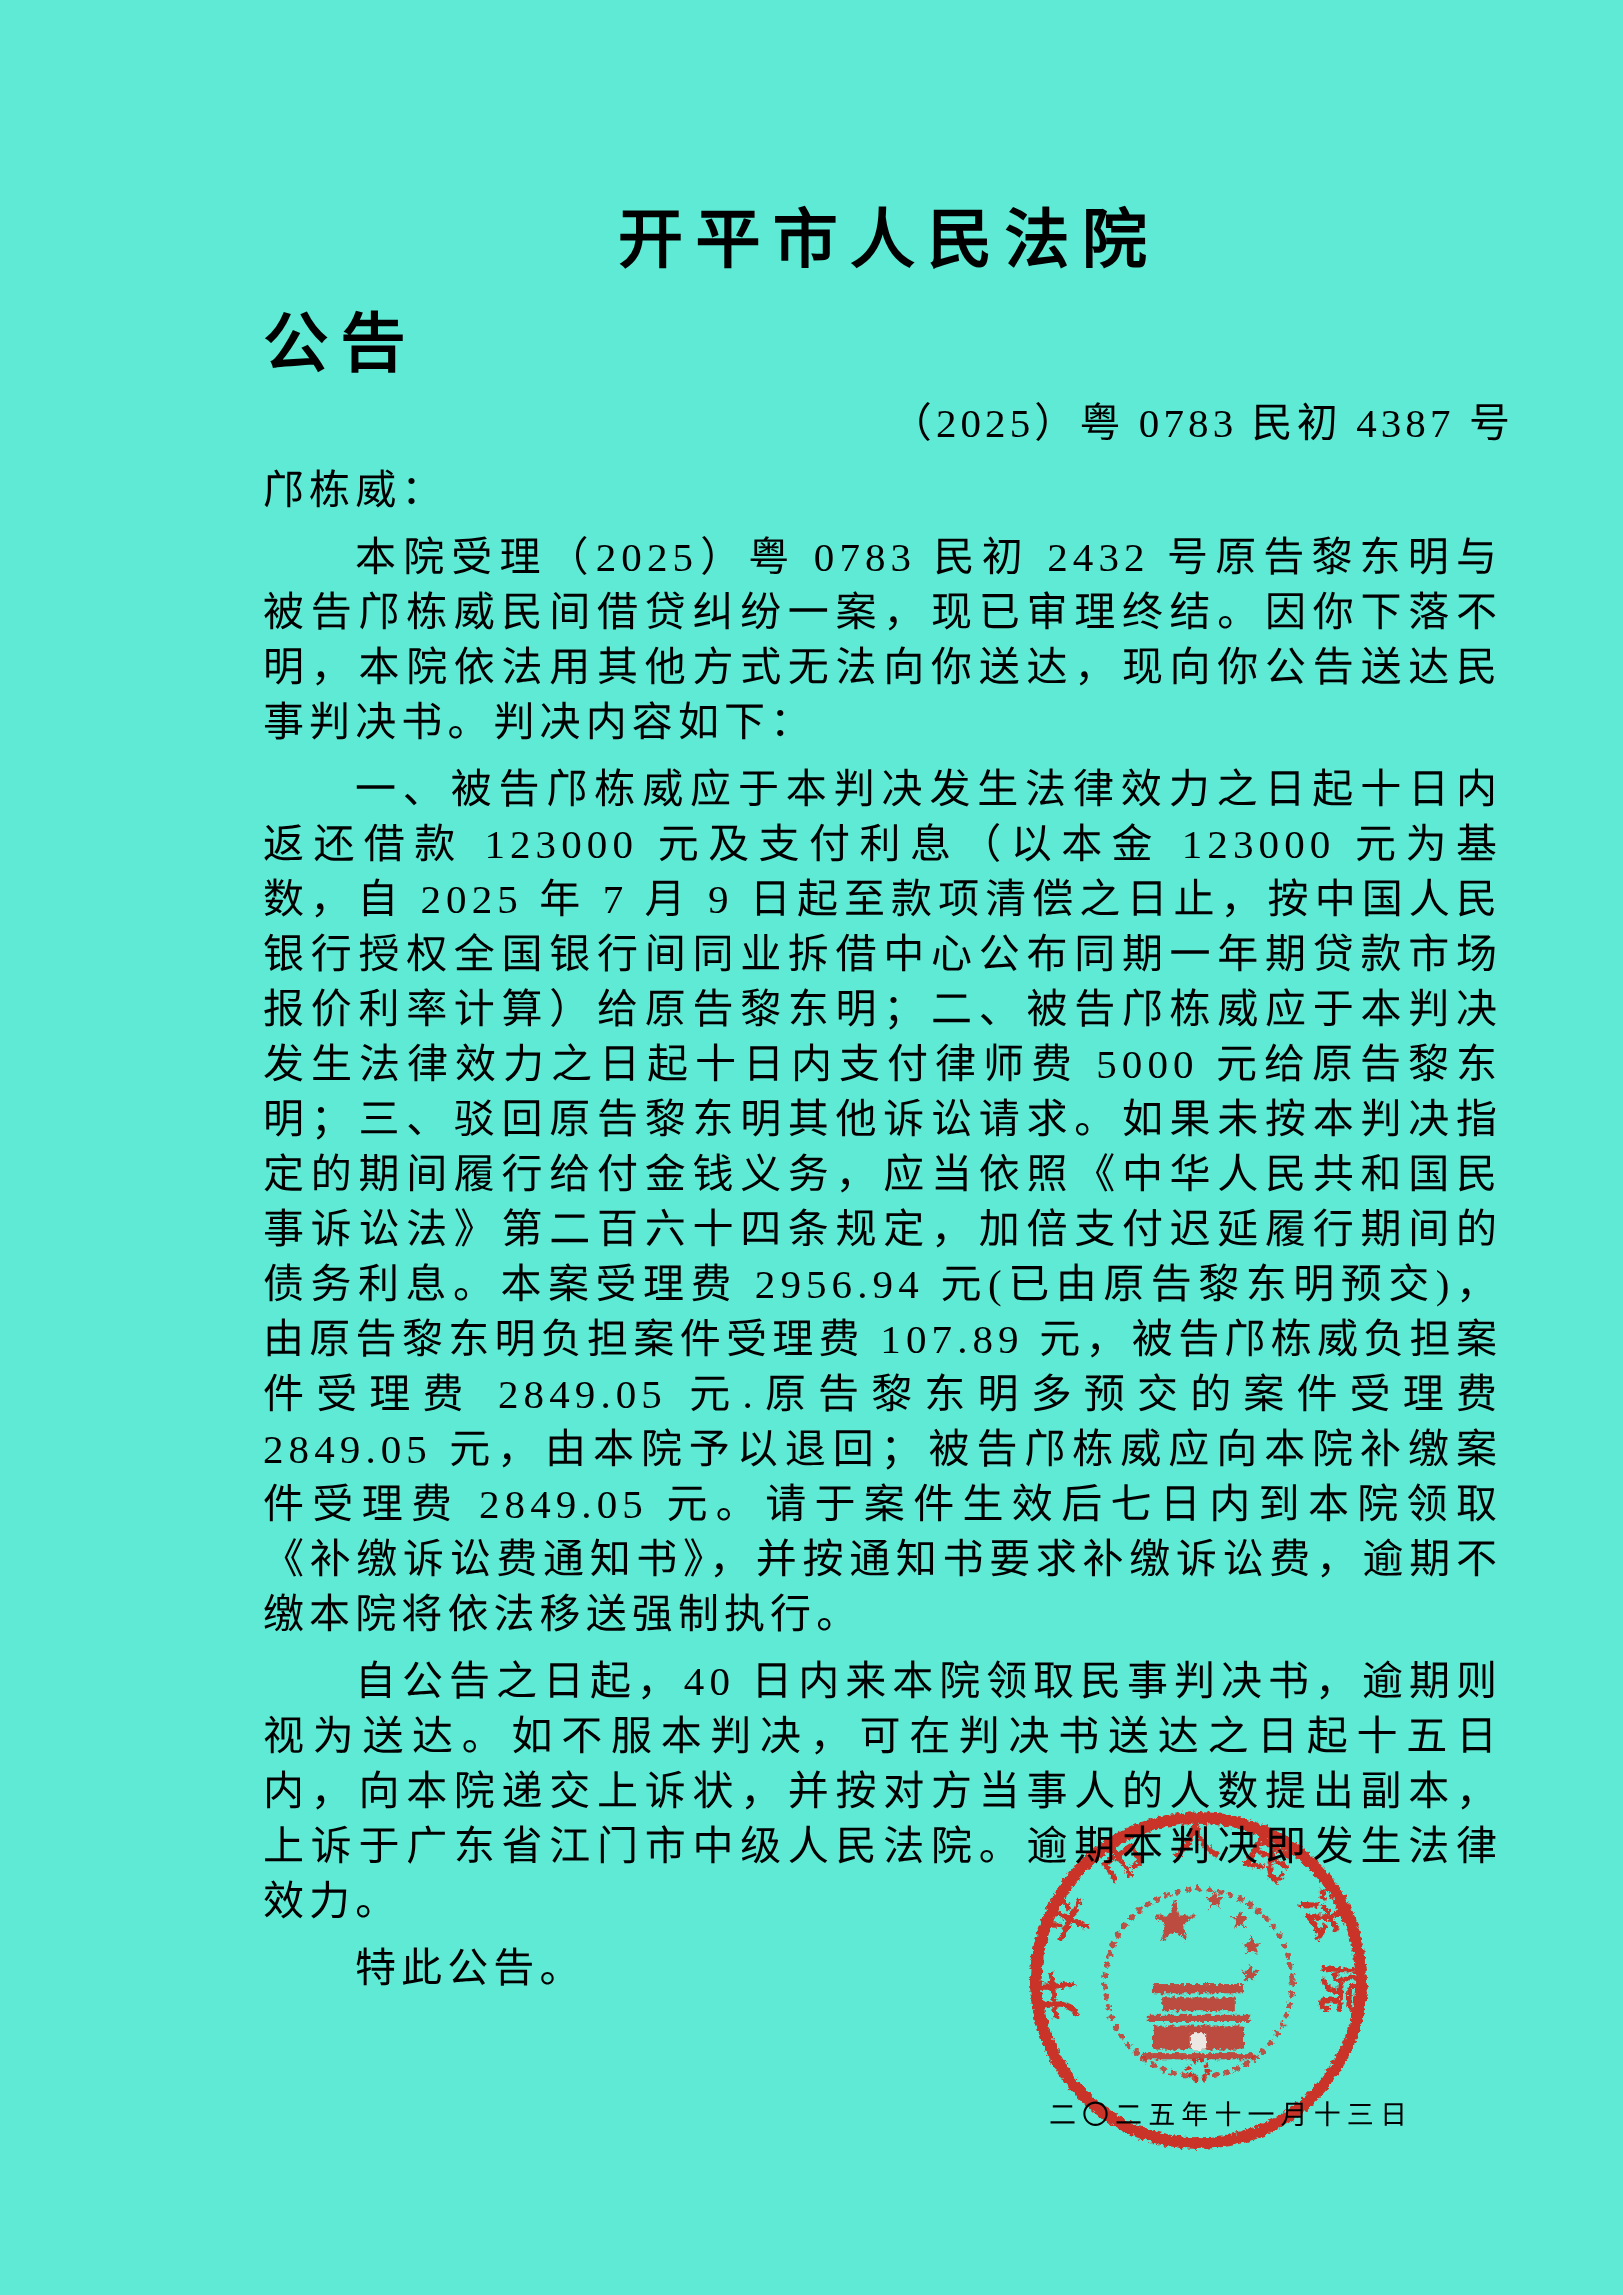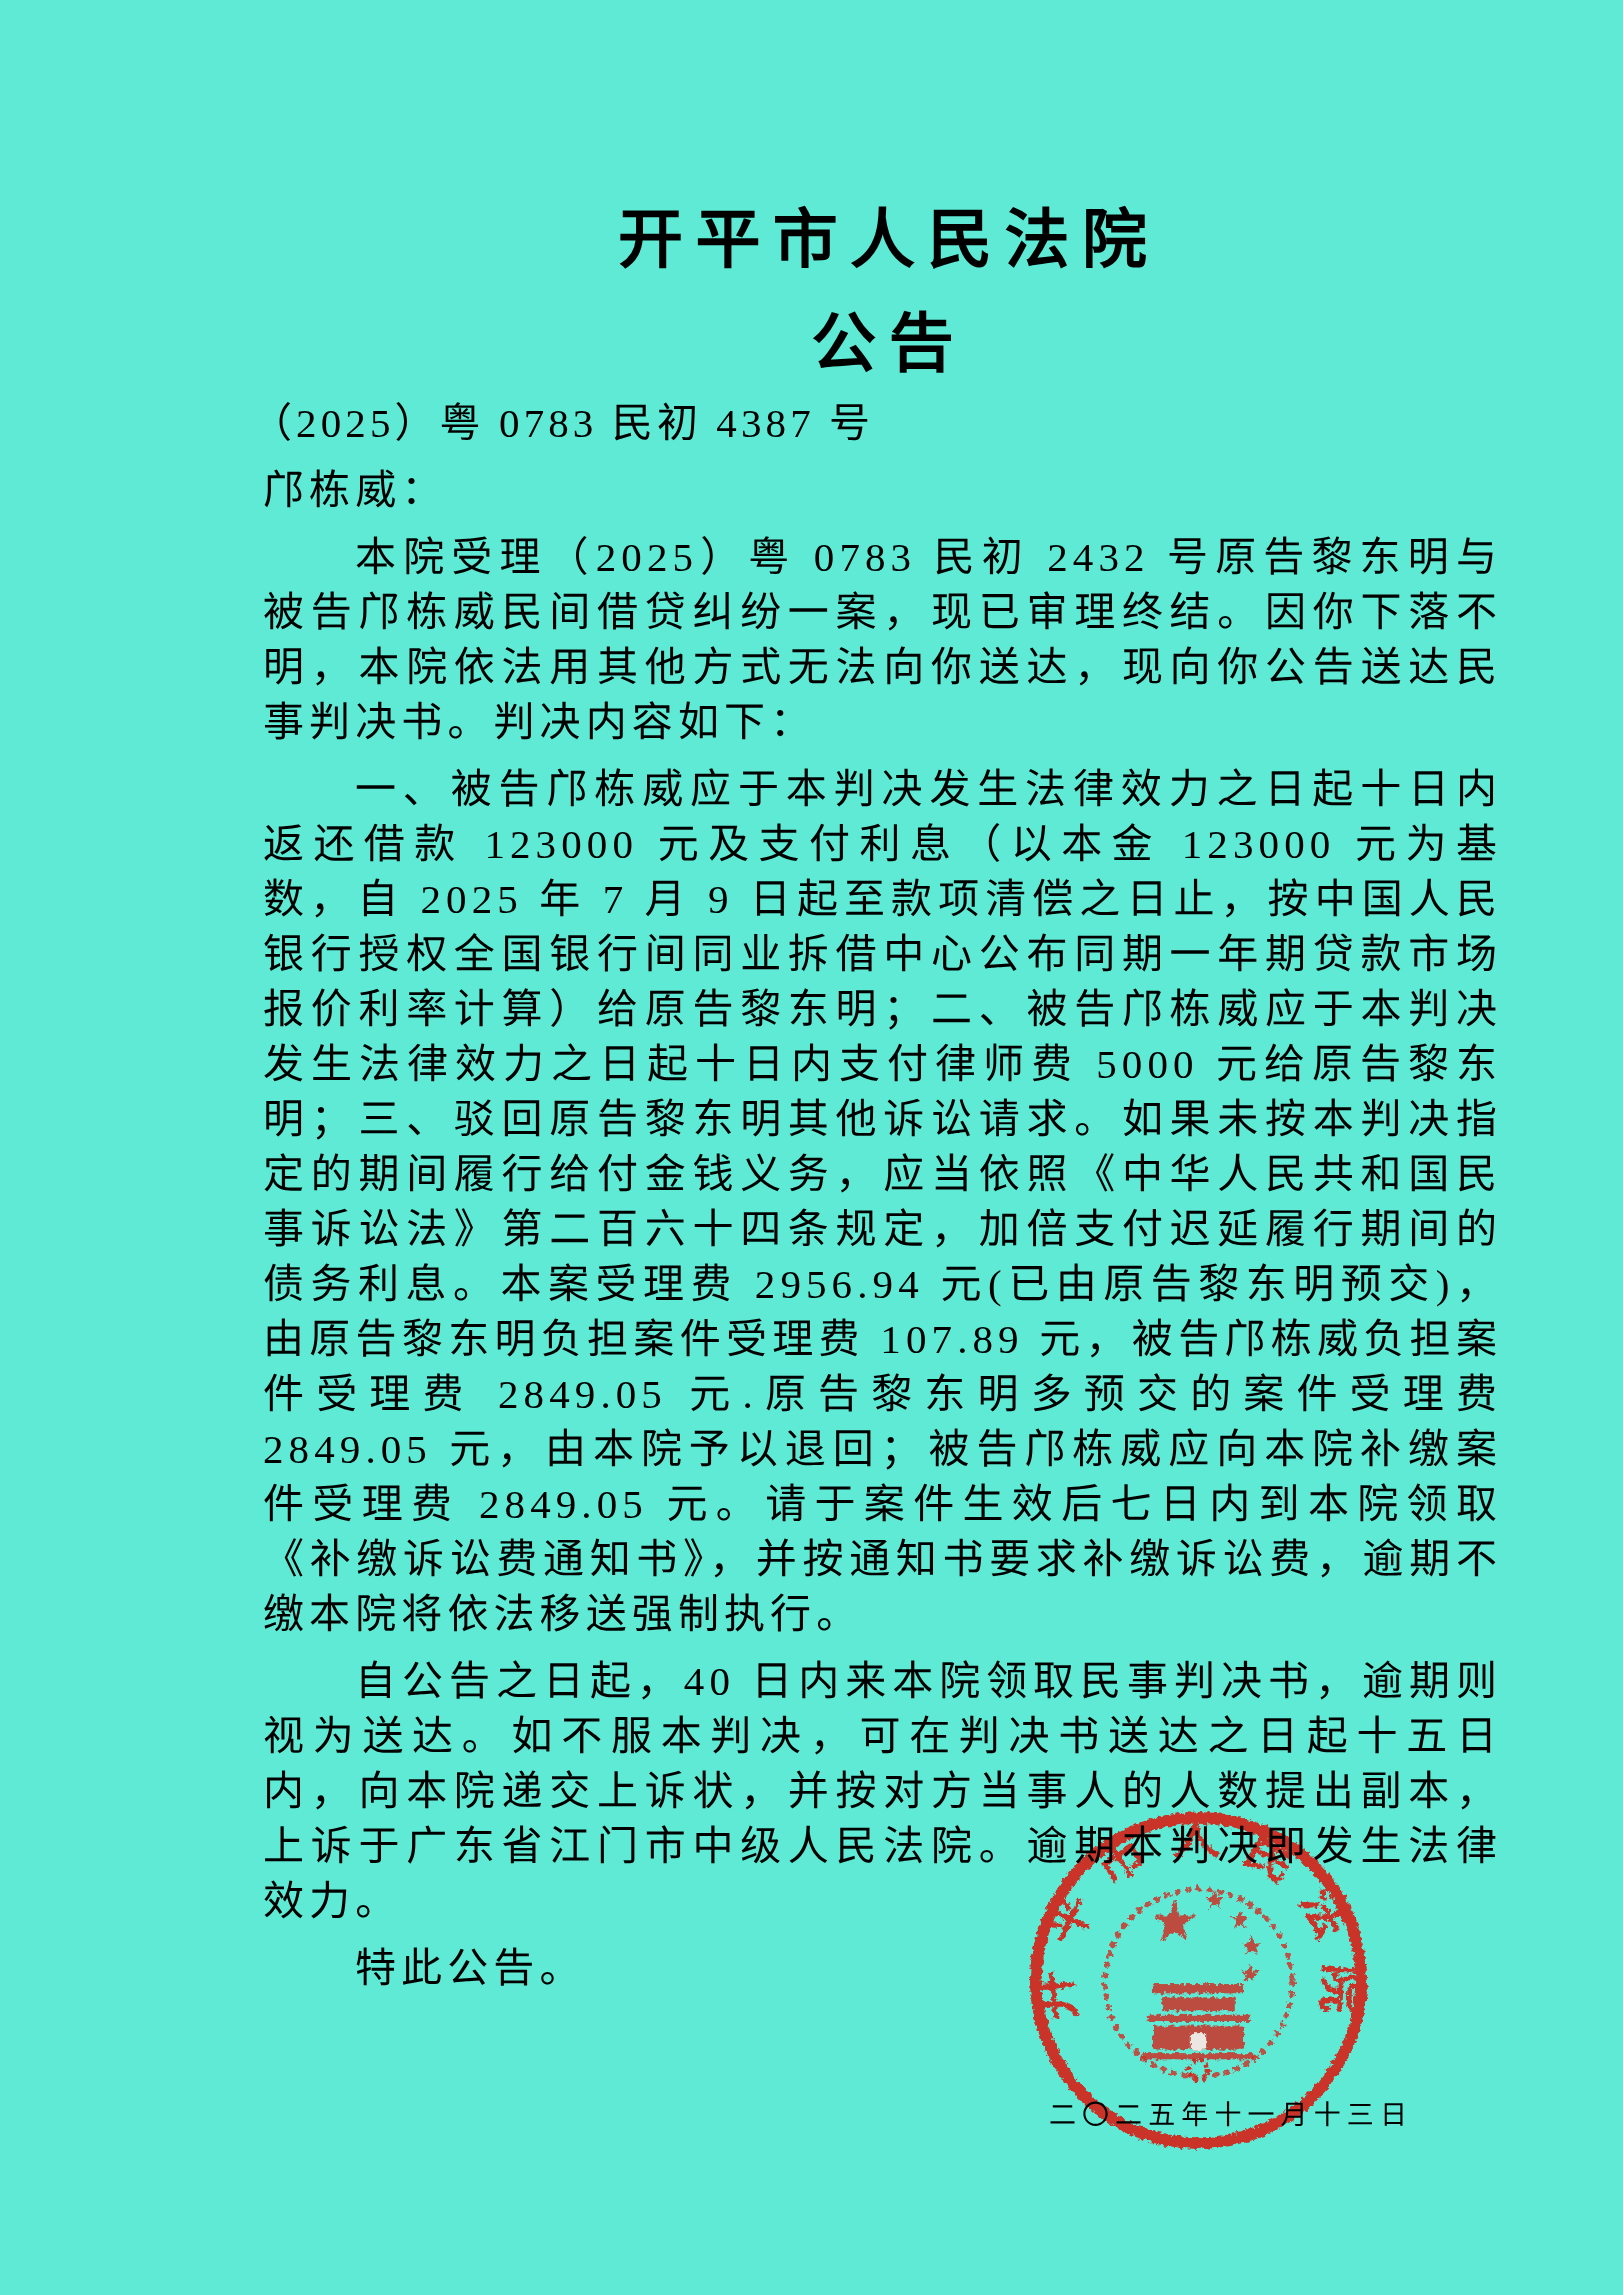--- a/index.html
+++ b/index.html
@@ -31,28 +31,29 @@
     font-weight: 700;
     text-align: center;
     letter-spacing: 12.3px;
     text-indent: 12.3px; 
   }
   .subtitle {
     margin: 0 0 13.3px 0;
     font-size: 65px;
     line-height: 77px;
     font-weight: 700;
-    text-align: center;
+    text-align: left;
     letter-spacing: 12.3px;
     text-indent: 12.3px;
   }
   .case-no {
     font-size: 41px;
     line-height: 55px;
     letter-spacing: 4.1px;
+    text-align: right;
   }
   .bodyline {
     margin: 12px;
     font-size: 41px;
     line-height: 55px;
     letter-spacing: 5.1px;
     text-align: justify;
     text-justify: inter-ideograph;
     overflow-wrap: break-word;
   }

